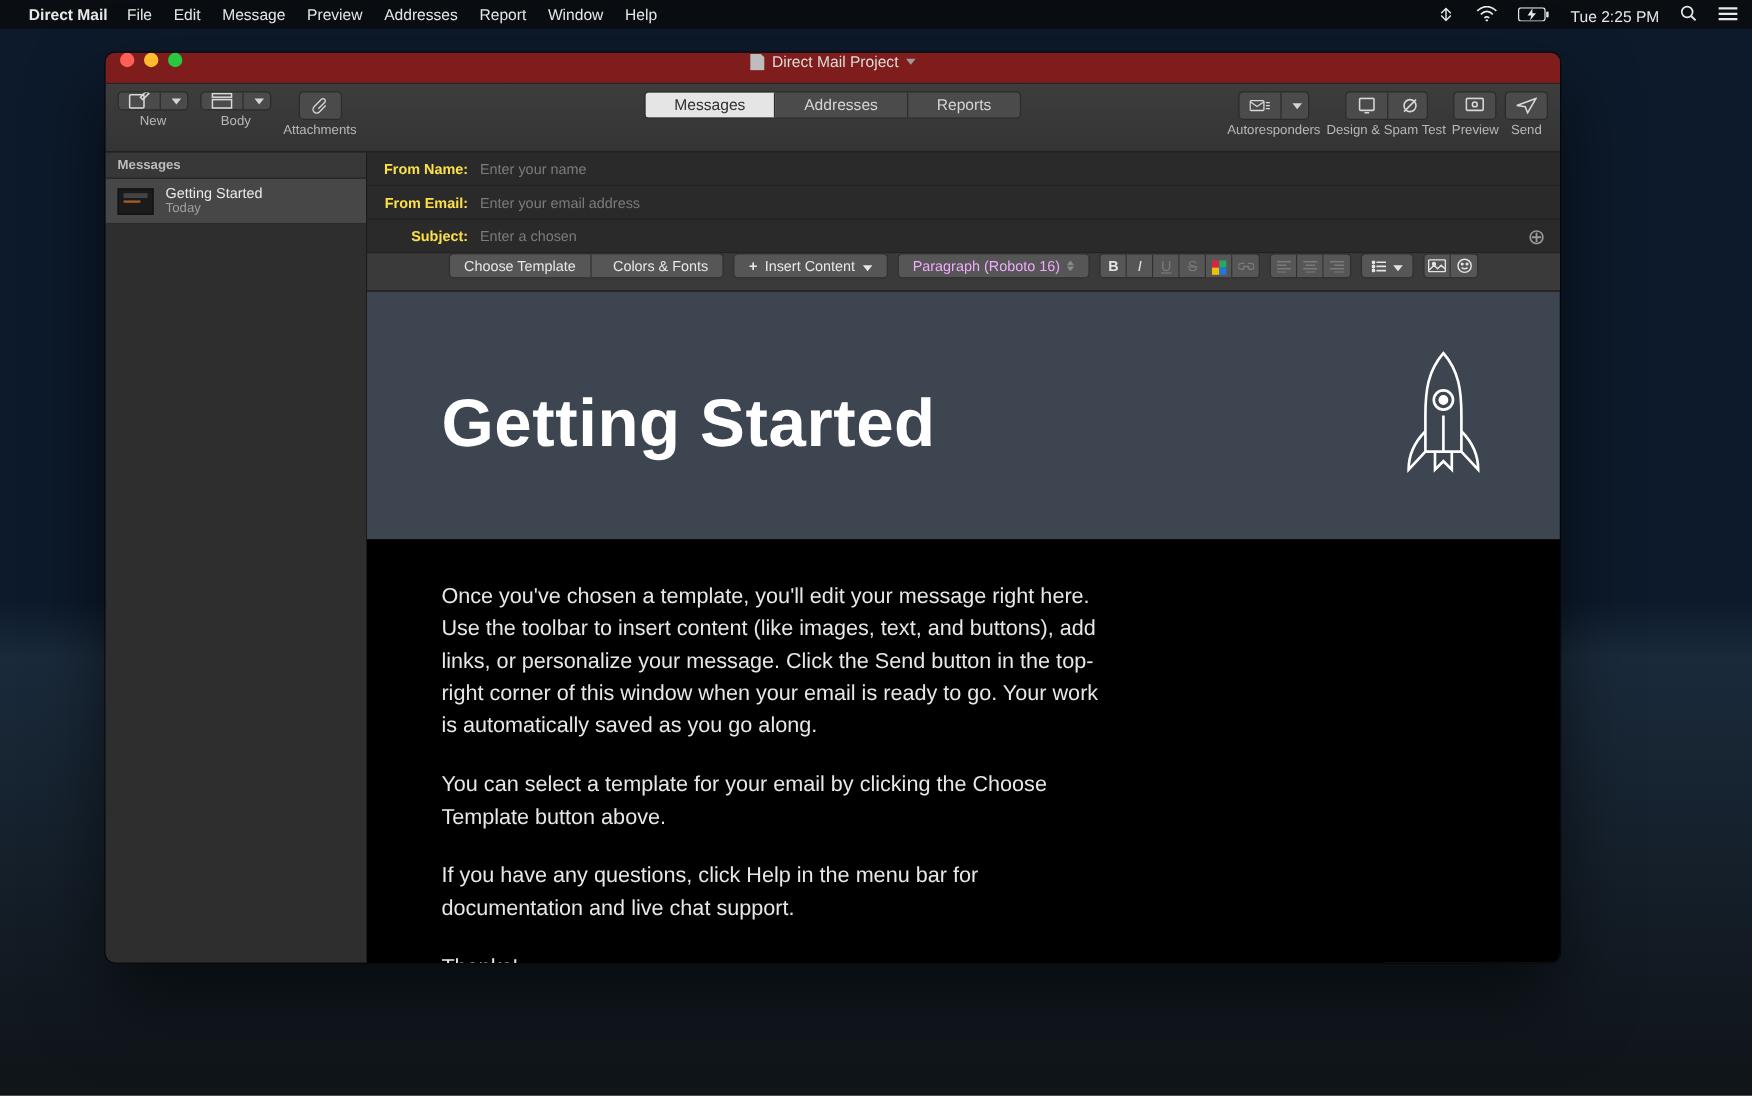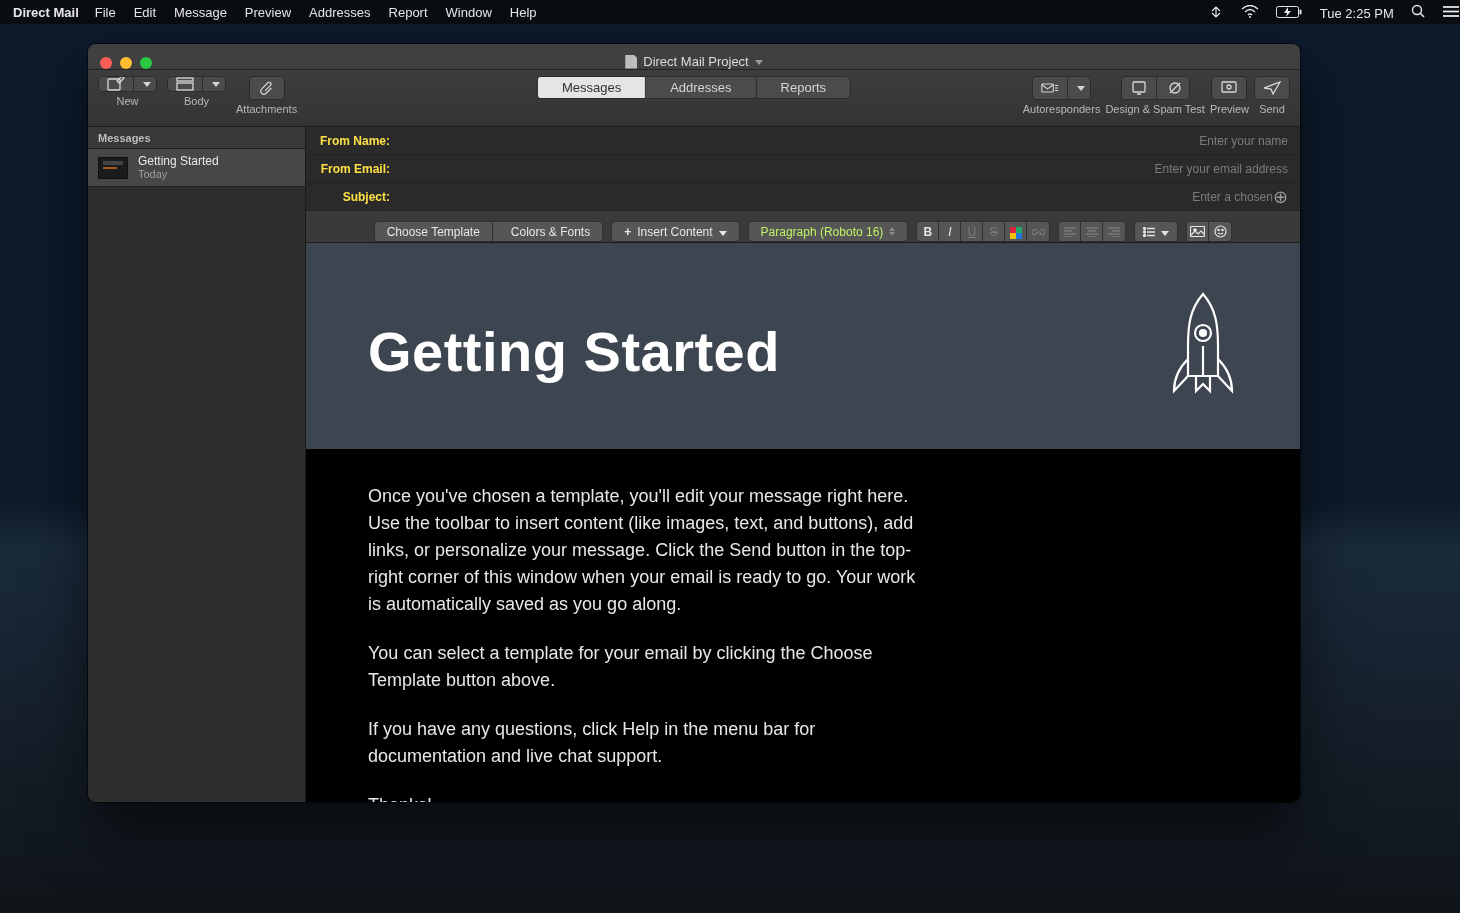--- a/index.html
+++ b/index.html
@@ -6,39 +6,39 @@
   html,body { width:1460px; height:913px; overflow:hidden; }
   body {
     background: linear-gradient(to bottom, #0d1a2b 0%, #0d1a2b 55%, #1a2a3b 60%, #0f1418 100%);
     position:relative;
   }
   
   .menubar {
     position:absolute; top:0; left:0; right:0; height:24px;
     background: rgba(10,10,10,.72);
     display:flex; align-items:center; color:#e8e8e8; font-size:13px;
-    padding:0 1px;
+    padding:0 12px;
   }
   .menubar .apple { margin-right:12px; font-size:14px; }
   .menubar .app-name { font-weight:700; margin-right:16px; }
   .menubar .mitem { margin-right:18px; cursor:default; }
   .menubar .spacer { flex:1; }
   .menubar .right-icons span { margin-left:14px; display:inline-flex; align-items:center; }
   .menubar svg { display:block; }
 
   
   .window {
     position:absolute; left:88px; top:44px; width:1212px; height:758px;
     background:#2d2d2d; border-radius:8px; overflow:hidden;
     box-shadow:0 30px 60px rgba(0,0,0,.55), 0 0 0 1px rgba(0,0,0,.6);
     display:flex; flex-direction:column;
   }
   
   .titlebar {
-    height:26px; background:#404040; display:flex; align-items:flex-end; position:relative;
+    height:26px; background:#7f1d1d; display:flex; align-items:flex-start; position:relative;
     border-bottom:1px solid #242424;
   }
   .traffic { display:flex; gap:8px; padding-left:12px; }
   .traffic span { width:12px; height:12px; border-radius:50%; display:block; }
   .tr-close{background:#ff5f57;} .tr-min{background:#febc2e;} .tr-max{background:#28c840;}
   .title { position:absolute; left:0; right:0; text-align:center; color:#dcdcdc; font-size:13px; display:flex; justify-content:center; align-items:center; gap:6px;}
   .title .doc-icon{ width:12px; height:14px; background:#bdbdbd; clip-path: polygon(0 0, 70% 0, 100% 25%, 100% 100%, 0 100%);}
   .title .chev { font-size:10px; color:#9c9c9c; }
 
   
@@ -76,33 +76,33 @@
   .sb-thumb{ width:30px; height:22px; background:#1b1b1b; border:1px solid #111; position:relative;}
   .sb-thumb::before{content:""; position:absolute; left:4px; top:3px; right:4px; height:4px; background:#444;}
   .sb-thumb::after{content:""; position:absolute; left:4px; top:9px; right:10px; height:2px; background:#a15b24;}
   .sb-item .txt1{ color:#eaeaea; font-size:12px; line-height:1.1;}
   .sb-item .txt2{ color:#9e9e9e; font-size:11px;}
 
   .editor { flex:1; display:flex; flex-direction:column; background:#2a2a2a; min-width:0;}
   .fields { }
   .field-row{ height:28px; display:flex; align-items:center; border-bottom:1px solid #222; padding:0 12px;}
   .field-row label{ width:72px; text-align:right; color:#fde047; font-size:12px; font-weight:600; margin-right:10px;}
-  .field-row .ph{ color:#7c7c7c; font-size:12px; flex:1;text-align:right; }
+  .field-row .ph{ color:#7c7c7c; font-size:12px; flex:1; }
   .field-row .plus{ color:#9a9a9a; font-size:18px;}
 
   
   .fmtbar{
     height:32px; background:#3a3a3a; border-bottom:1px solid #1c1c1c;
-    display:flex; align-items:flex-end; justify-content:center; gap:8px;
+    display:flex; align-items:flex-start; justify-content:center; gap:8px;
   }
   .pill { height:21px; background:#565656; border:1px solid #303030; border-radius:4px; color:#e8e8e8; font-size:12px; display:flex; align-items:center; padding:0 12px; gap:6px;}
   .pill.segmented{ padding:0; }
   .pill.segmented .s{ padding:0 12px; height:100%; display:flex; align-items:center; border-right:1px solid #303030;}
   .pill.segmented .s:last-child{border:none;}
-  .pill.disabled{ color:#bef264; }
+  .pill.disabled{ color:#f0abfc; }
   .icon-group{ display:flex; height:21px; border:1px solid #303030; border-radius:4px; overflow:hidden;}
   .icon-group .b{ width:22px; background:#565656; display:flex; align-items:center; justify-content:center; color:#e4e4e4; font-size:12px; border-right:1px solid #303030;}
   .icon-group .b:last-child{border:none;}
   .icon-group .b.dim{ color:#7a7a7a; }
   .colorbox{width:22px;height:21px;background:#565656;display:flex;align-items:center;justify-content:center;}
   .colorbox .grid4{width:12px;height:12px;display:grid;grid-template:1fr 1fr/1fr 1fr;}
   .colorbox .grid4 span:nth-child(1){background:#d24;}
   .colorbox .grid4 span:nth-child(2){background:#2a6;}
   .colorbox .grid4 span:nth-child(3){background:#f2c200;}
   .colorbox .grid4 span:nth-child(4){background:#27d;}

